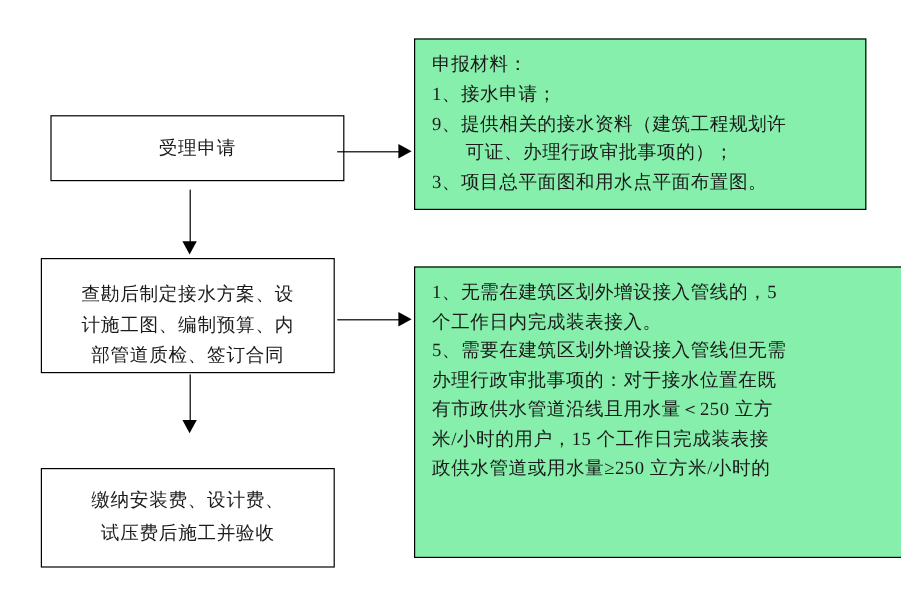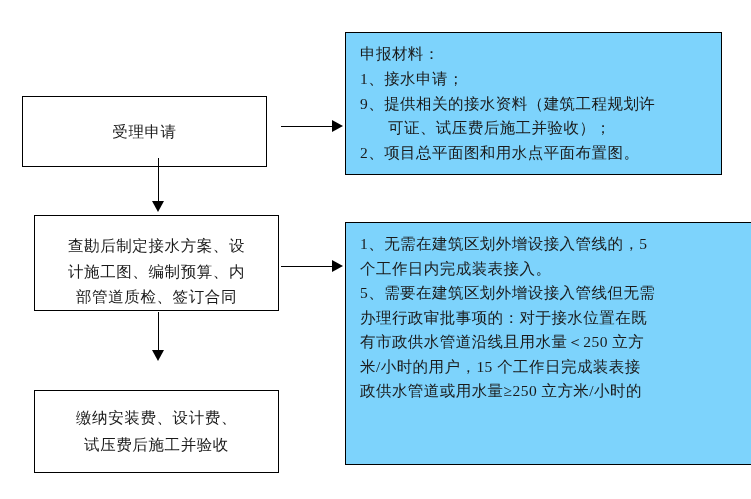--- a/index.html
+++ b/index.html
@@ -40,33 +40,33 @@
     text-align: center;
     font-size: 15.5px;
     line-height: 1.62;
     letter-spacing: 0.6px;
     white-space: pre-line;
     padding: 0 10px;
     box-sizing: border-box;
   }
 
   
-  #proc-1 { left: 22px;  top: 96px;  width: 245px; height: 71px; }
+  #proc-1 { left: 42px;  top: 96px;  width: 245px; height: 55px; }
   #proc-2 { left: 34px;  top: 215px; width: 245px; height: 96px; align-items: flex-end; }
   #proc-3 { left: 34px;  top: 362px; width: 245px; height: 83px; margin-top: 28px; }
 
   #proc-2 .node-text { line-height: 1.66; }
   #proc-3 .node-text { line-height: 1.70; }
 
   
   .note {
     position: absolute;
     box-sizing: border-box;
     border: 1.5px solid #000000;
-    background: #7dd3fc;
+    background: #86efac;
     padding: 9px 10px 9px 14px;
   }
   #note-1 { left: 345px; top: 32px;  width: 377px; height: 143px; }
   #note-2 { left: 345px; top: 222px; width: 440px; height: 243px; }
 
   .note-lines {
     font-size: 15.5px;
     line-height: 1.60;
     letter-spacing: 0.45px;
   }
@@ -139,22 +139,22 @@
   <div class="node" id="proc-3">
     <div class="node-text">缴纳安装费、设计费、
 试压费后施工并验收</div>
   </div>
 
   <div class="note" id="note-1">
     <div class="note-lines">
       <div class="note-line">申报材料：</div>
       <div class="note-line">1、接水申请；</div>
       <div class="note-line">9、提供相关的接水资料（建筑工程规划许</div>
-      <div class="note-line indent">可证、试压费后施工并验收）；</div>
-      <div class="note-line">2、项目总平面图和用水点平面布置图。</div>
+      <div class="note-line indent">可证、办理行政审批事项的）；</div>
+      <div class="note-line">3、项目总平面图和用水点平面布置图。</div>
     </div>
   </div>
 
   <div class="note" id="note-2">
     <div class="note-lines">
       <div class="note-line">1、无需在建筑区划外增设接入管线的，5</div>
       <div class="note-line">个工作日内完成装表接入。</div>
       <div class="note-line">5、需要在建筑区划外增设接入管线但无需</div>
       <div class="note-line">办理行政审批事项的：对于接水位置在既</div>
       <div class="note-line">有市政供水管道沿线且用水量＜250 立方</div>

